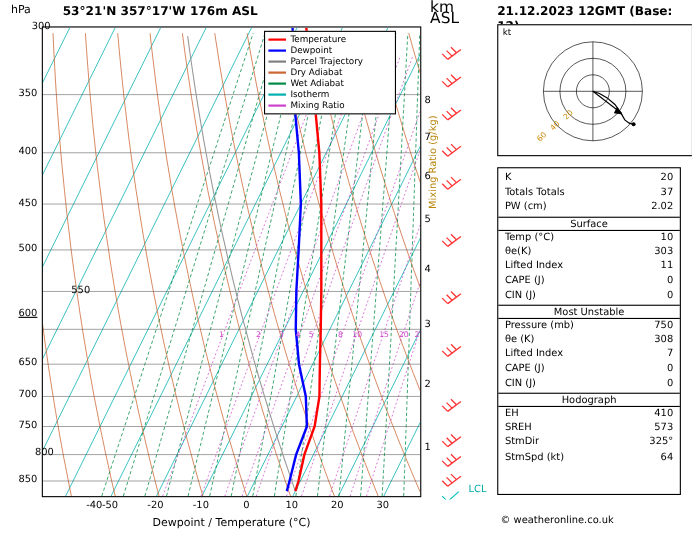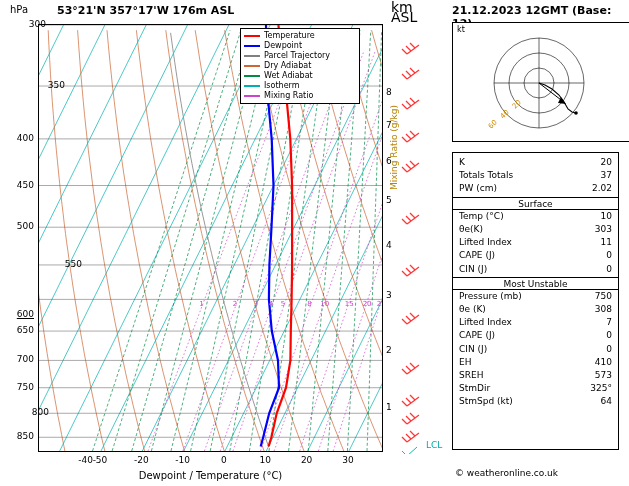--- a/index.html
+++ b/index.html
@@ -263,26 +263,26 @@
           <text x="281.3375968298879" y="280.9321657869495">10</text>
           <text x="305.76133461120054" y="280.9321657869495">15</text>
           <text x="323.6577571303799" y="280.9321657869495">20</text>
           <text x="337.8489729652846" y="280.9321657869495">25</text>
         </g>
     </svg>
   </div>
 
   <div id="yticks">
       <div class="ytick" style="top: 19px; left: 12px;">300</div>
-      <div class="ytick" style="top: 80.022px; left: 0px; margin-left: 31px;">350</div>
+      <div class="ytick" style="top: 80.022px; left: 0px;">350</div>
       <div class="ytick" style="top: 132.882px; left: 0px;">400</div>
       <div class="ytick" style="top: 179.507px; left: 0px;">450</div>
       <div class="ytick" style="top: 221.215px; left: 0px;">500</div>
       <div class="ytick" style="top: 258.945px; left: 0px; margin-left: 48px;">550</div>
-      <div class="ytick" style="top: 309px; left: 0px; text-decoration: underline;">600</div>
+      <div class="ytick" style="top: 280px; left: 0px; text-decoration: underline;">600</div>
       <div class="ytick" style="top: 325.075px; left: 0px;">650</div>
       <div class="ytick" style="top: 354.411px; left: 0px;">700</div>
       <div class="ytick" style="top: 381.722px; left: 0px;">750</div>
       <div class="ytick" style="top: 407.271px; left: 15px;">800</div>
       <div class="ytick" style="top: 431.269px; left: 0px;">850</div>
     </div>
 
   <div id="xticks">
       <div class="xtick" style="left: 43.6627px; top: 455px; margin-left: 27px;">-40</div>
       <div class="xtick" style="left: 84.988px; top: 455px;">-50</div>
@@ -469,20 +469,21 @@
         <span class="v">7</span>
       </div>
       <div class="idx-row">
         <span class="k">CAPE (J)</span>
         <span class="v">0</span>
       </div>
       <div class="idx-row">
         <span class="k">CIN (J)</span>
         <span class="v">0</span>
       </div>
+      <div class="idx-head">Hodograph</div>
       <div class="idx-row">
         <span class="k">EH</span>
         <span class="v">410</span>
       </div>
       <div class="idx-row">
         <span class="k">SREH</span>
         <span class="v">573</span>
       </div>
       <div class="idx-row">
         <span class="k">StmDir</span>

